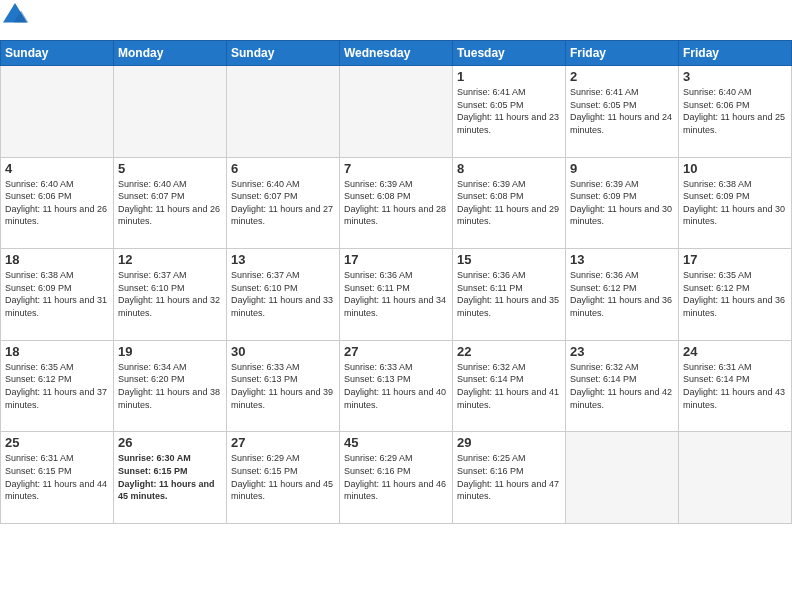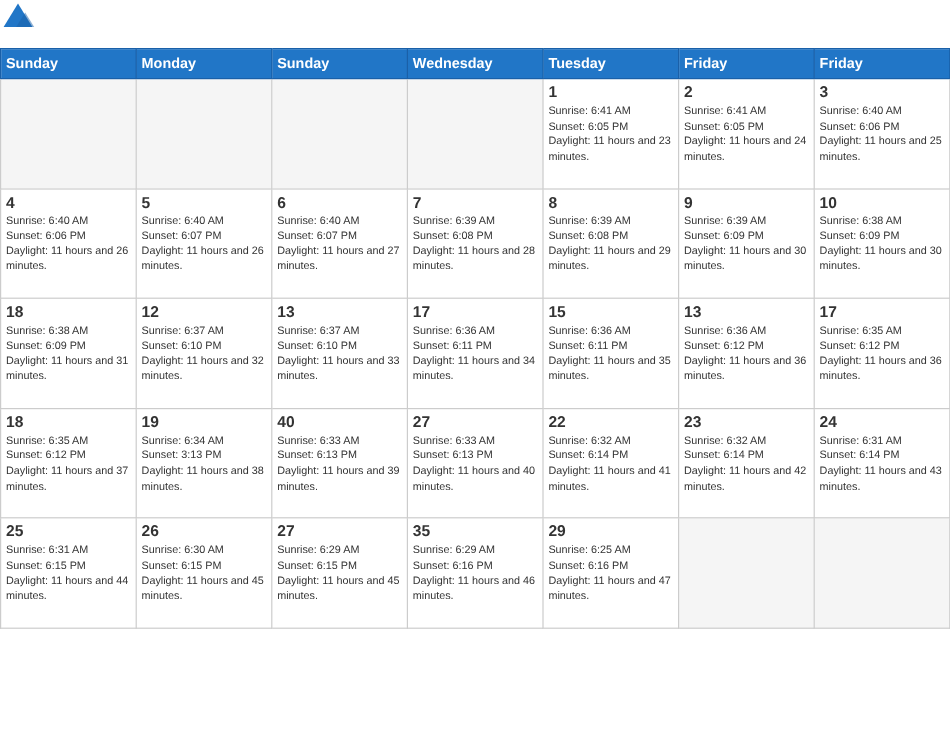--- a/index.html
+++ b/index.html
@@ -239,25 +239,25 @@
         <tr>
           <td>
             <div class="day-number">18</div>
             <div class="day-info" style="white-space: pre-line;">Sunrise: 6:35 AM
 Sunset: 6:12 PM
 Daylight: 11 hours and 37 minutes.</div>
           </td>
           <td>
             <div class="day-number">19</div>
             <div class="day-info" style="white-space: pre-line;">Sunrise: 6:34 AM
-Sunset: 3:13 PM
+Sunset: 6:20 PM
 Daylight: 11 hours and 38 minutes.</div>
           </td>
           <td>
-            <div class="day-number">40</div>
+            <div class="day-number">30</div>
             <div class="day-info" style="white-space: pre-line;">Sunrise: 6:33 AM
 Sunset: 6:13 PM
 Daylight: 11 hours and 39 minutes.</div>
           </td>
           <td>
             <div class="day-number">27</div>
             <div class="day-info" style="white-space: pre-line;">Sunrise: 6:33 AM
 Sunset: 6:13 PM
 Daylight: 11 hours and 40 minutes.</div>
           </td>
@@ -282,32 +282,32 @@
         </tr>
         <tr>
           <td>
             <div class="day-number">25</div>
             <div class="day-info" style="white-space: pre-line;">Sunrise: 6:31 AM
 Sunset: 6:15 PM
 Daylight: 11 hours and 44 minutes.</div>
           </td>
           <td>
             <div class="day-number">26</div>
-            <div class="day-info" style="white-space: pre-line;">Sunrise: 6:30 AM
+            <div class="day-info" style="white-space: pre-line; font-weight: bold;">Sunrise: 6:30 AM
 Sunset: 6:15 PM
 Daylight: 11 hours and 45 minutes.</div>
           </td>
           <td>
             <div class="day-number">27</div>
             <div class="day-info" style="white-space: pre-line;">Sunrise: 6:29 AM
 Sunset: 6:15 PM
 Daylight: 11 hours and 45 minutes.</div>
           </td>
           <td>
-            <div class="day-number">35</div>
+            <div class="day-number">45</div>
             <div class="day-info" style="white-space: pre-line;">Sunrise: 6:29 AM
 Sunset: 6:16 PM
 Daylight: 11 hours and 46 minutes.</div>
           </td>
           <td>
             <div class="day-number">29</div>
             <div class="day-info" style="white-space: pre-line;">Sunrise: 6:25 AM
 Sunset: 6:16 PM
 Daylight: 11 hours and 47 minutes.</div>
           </td>

